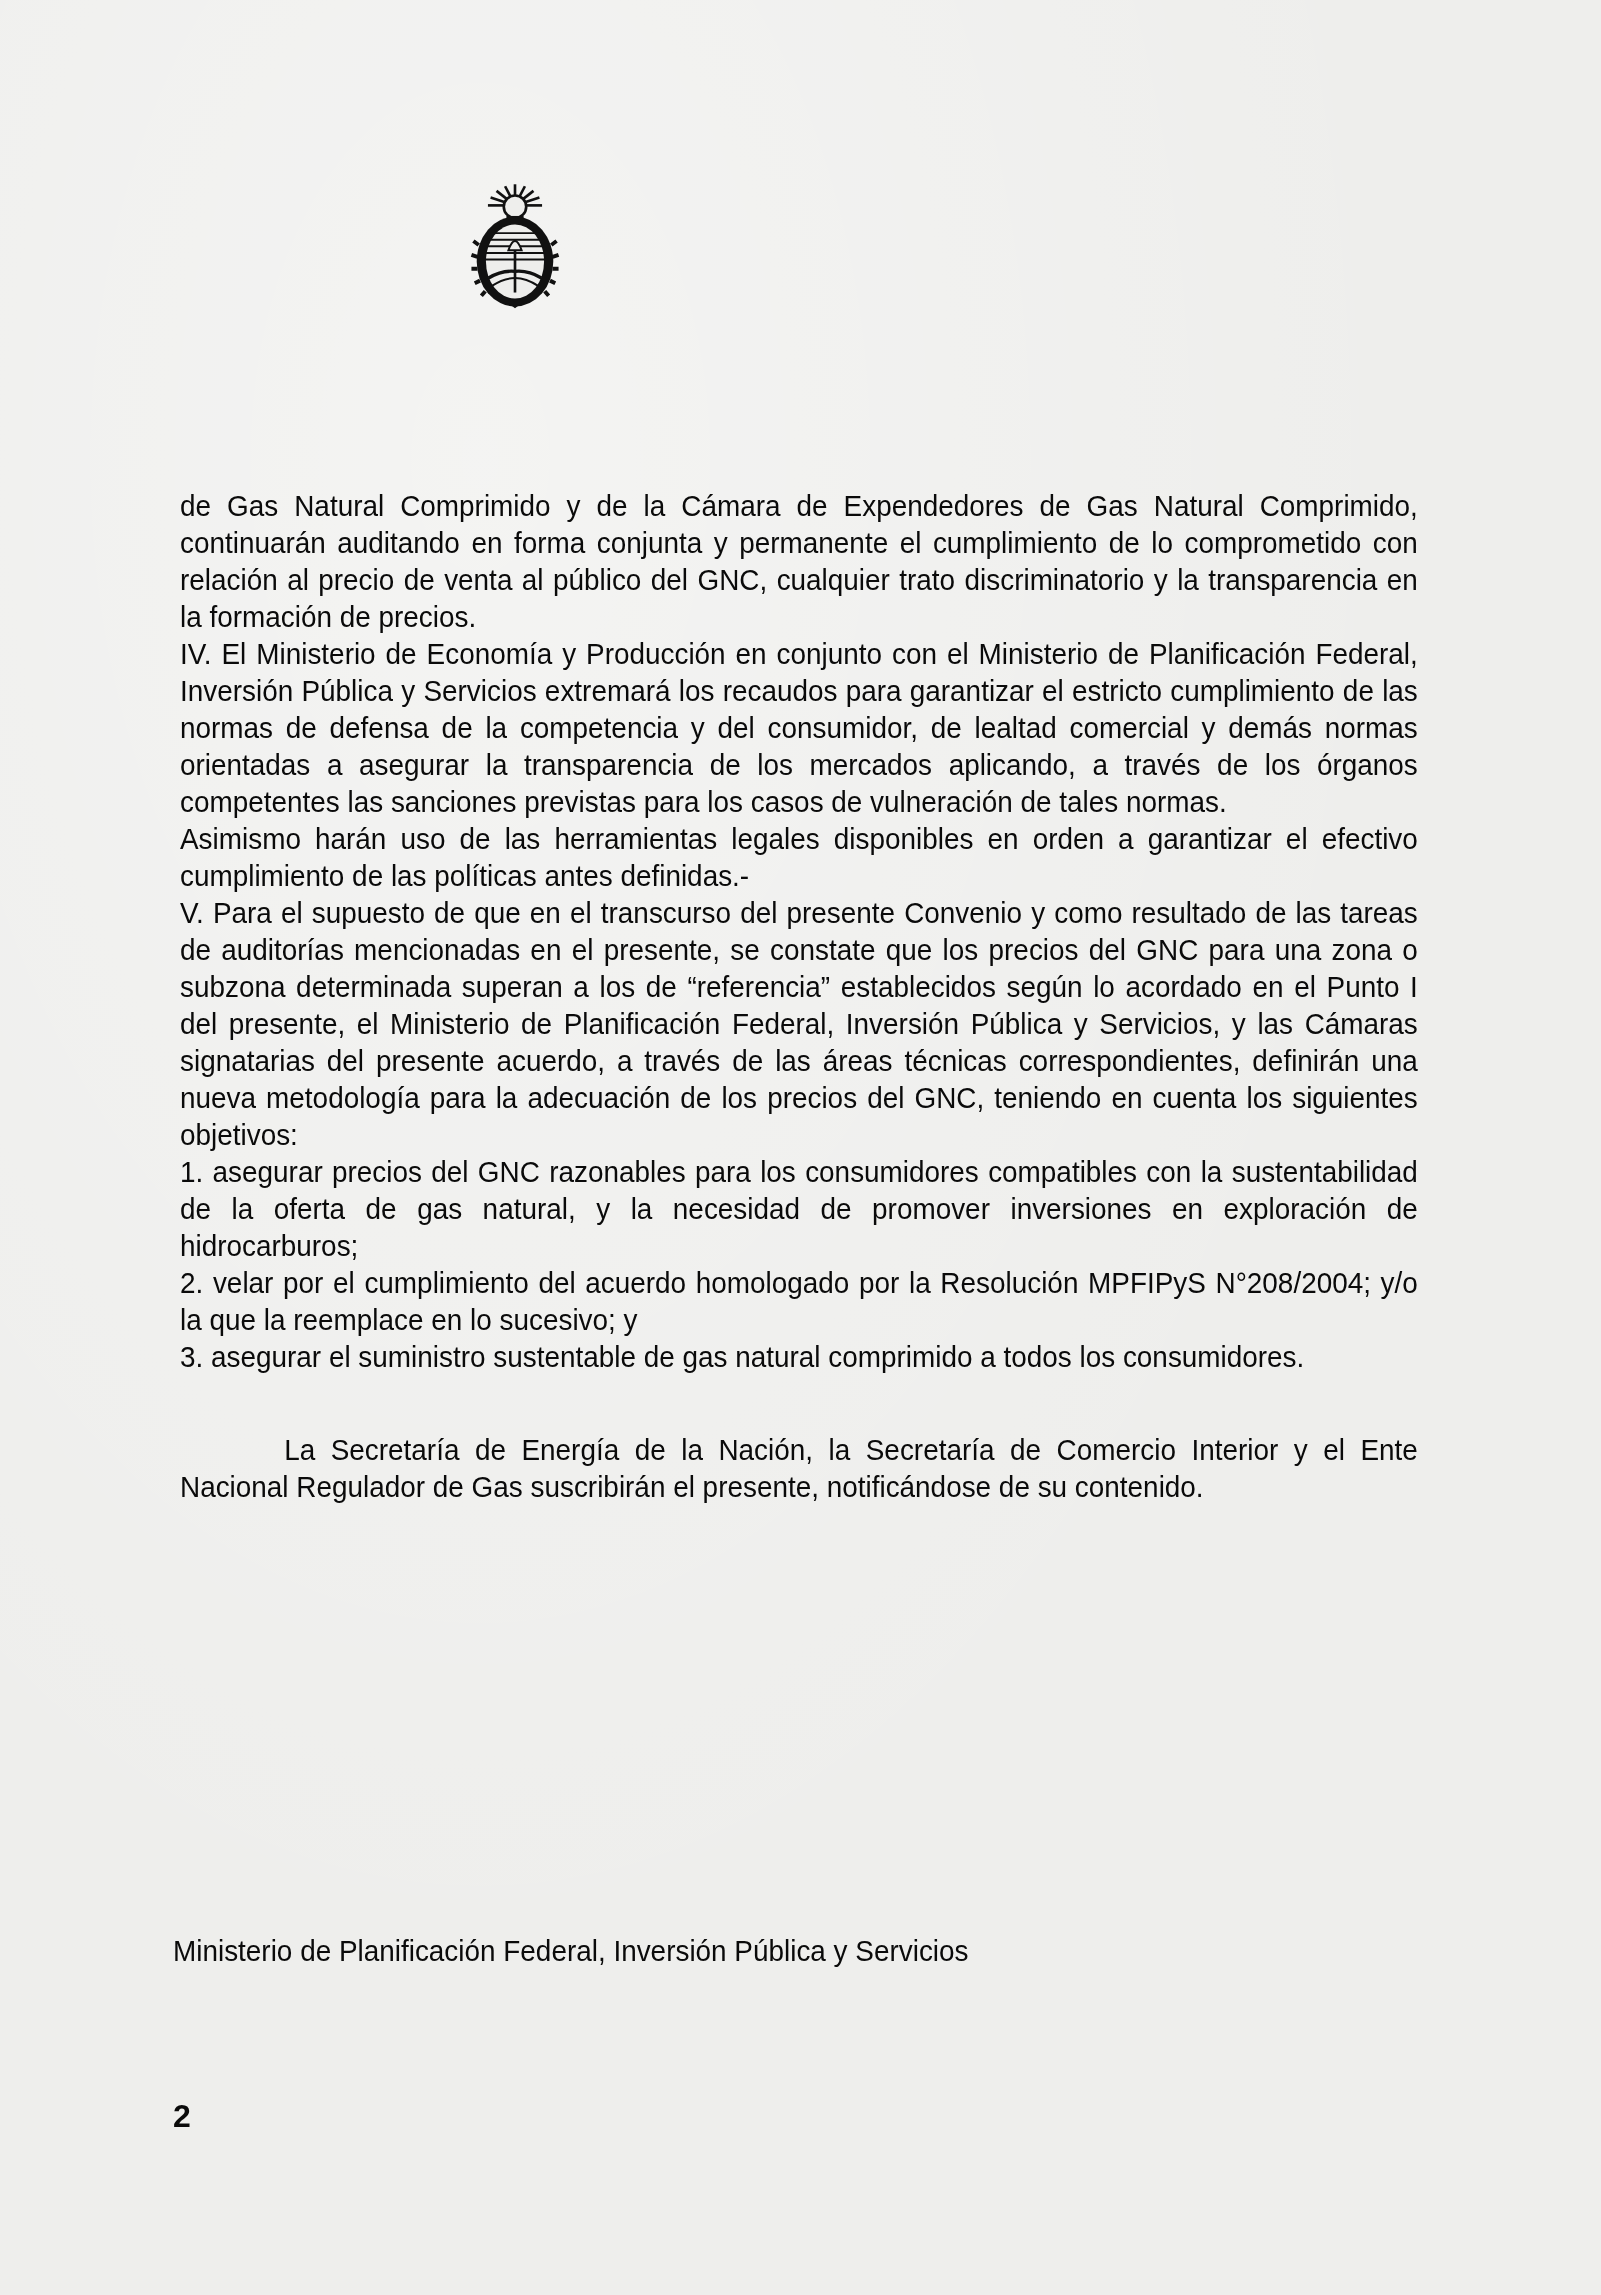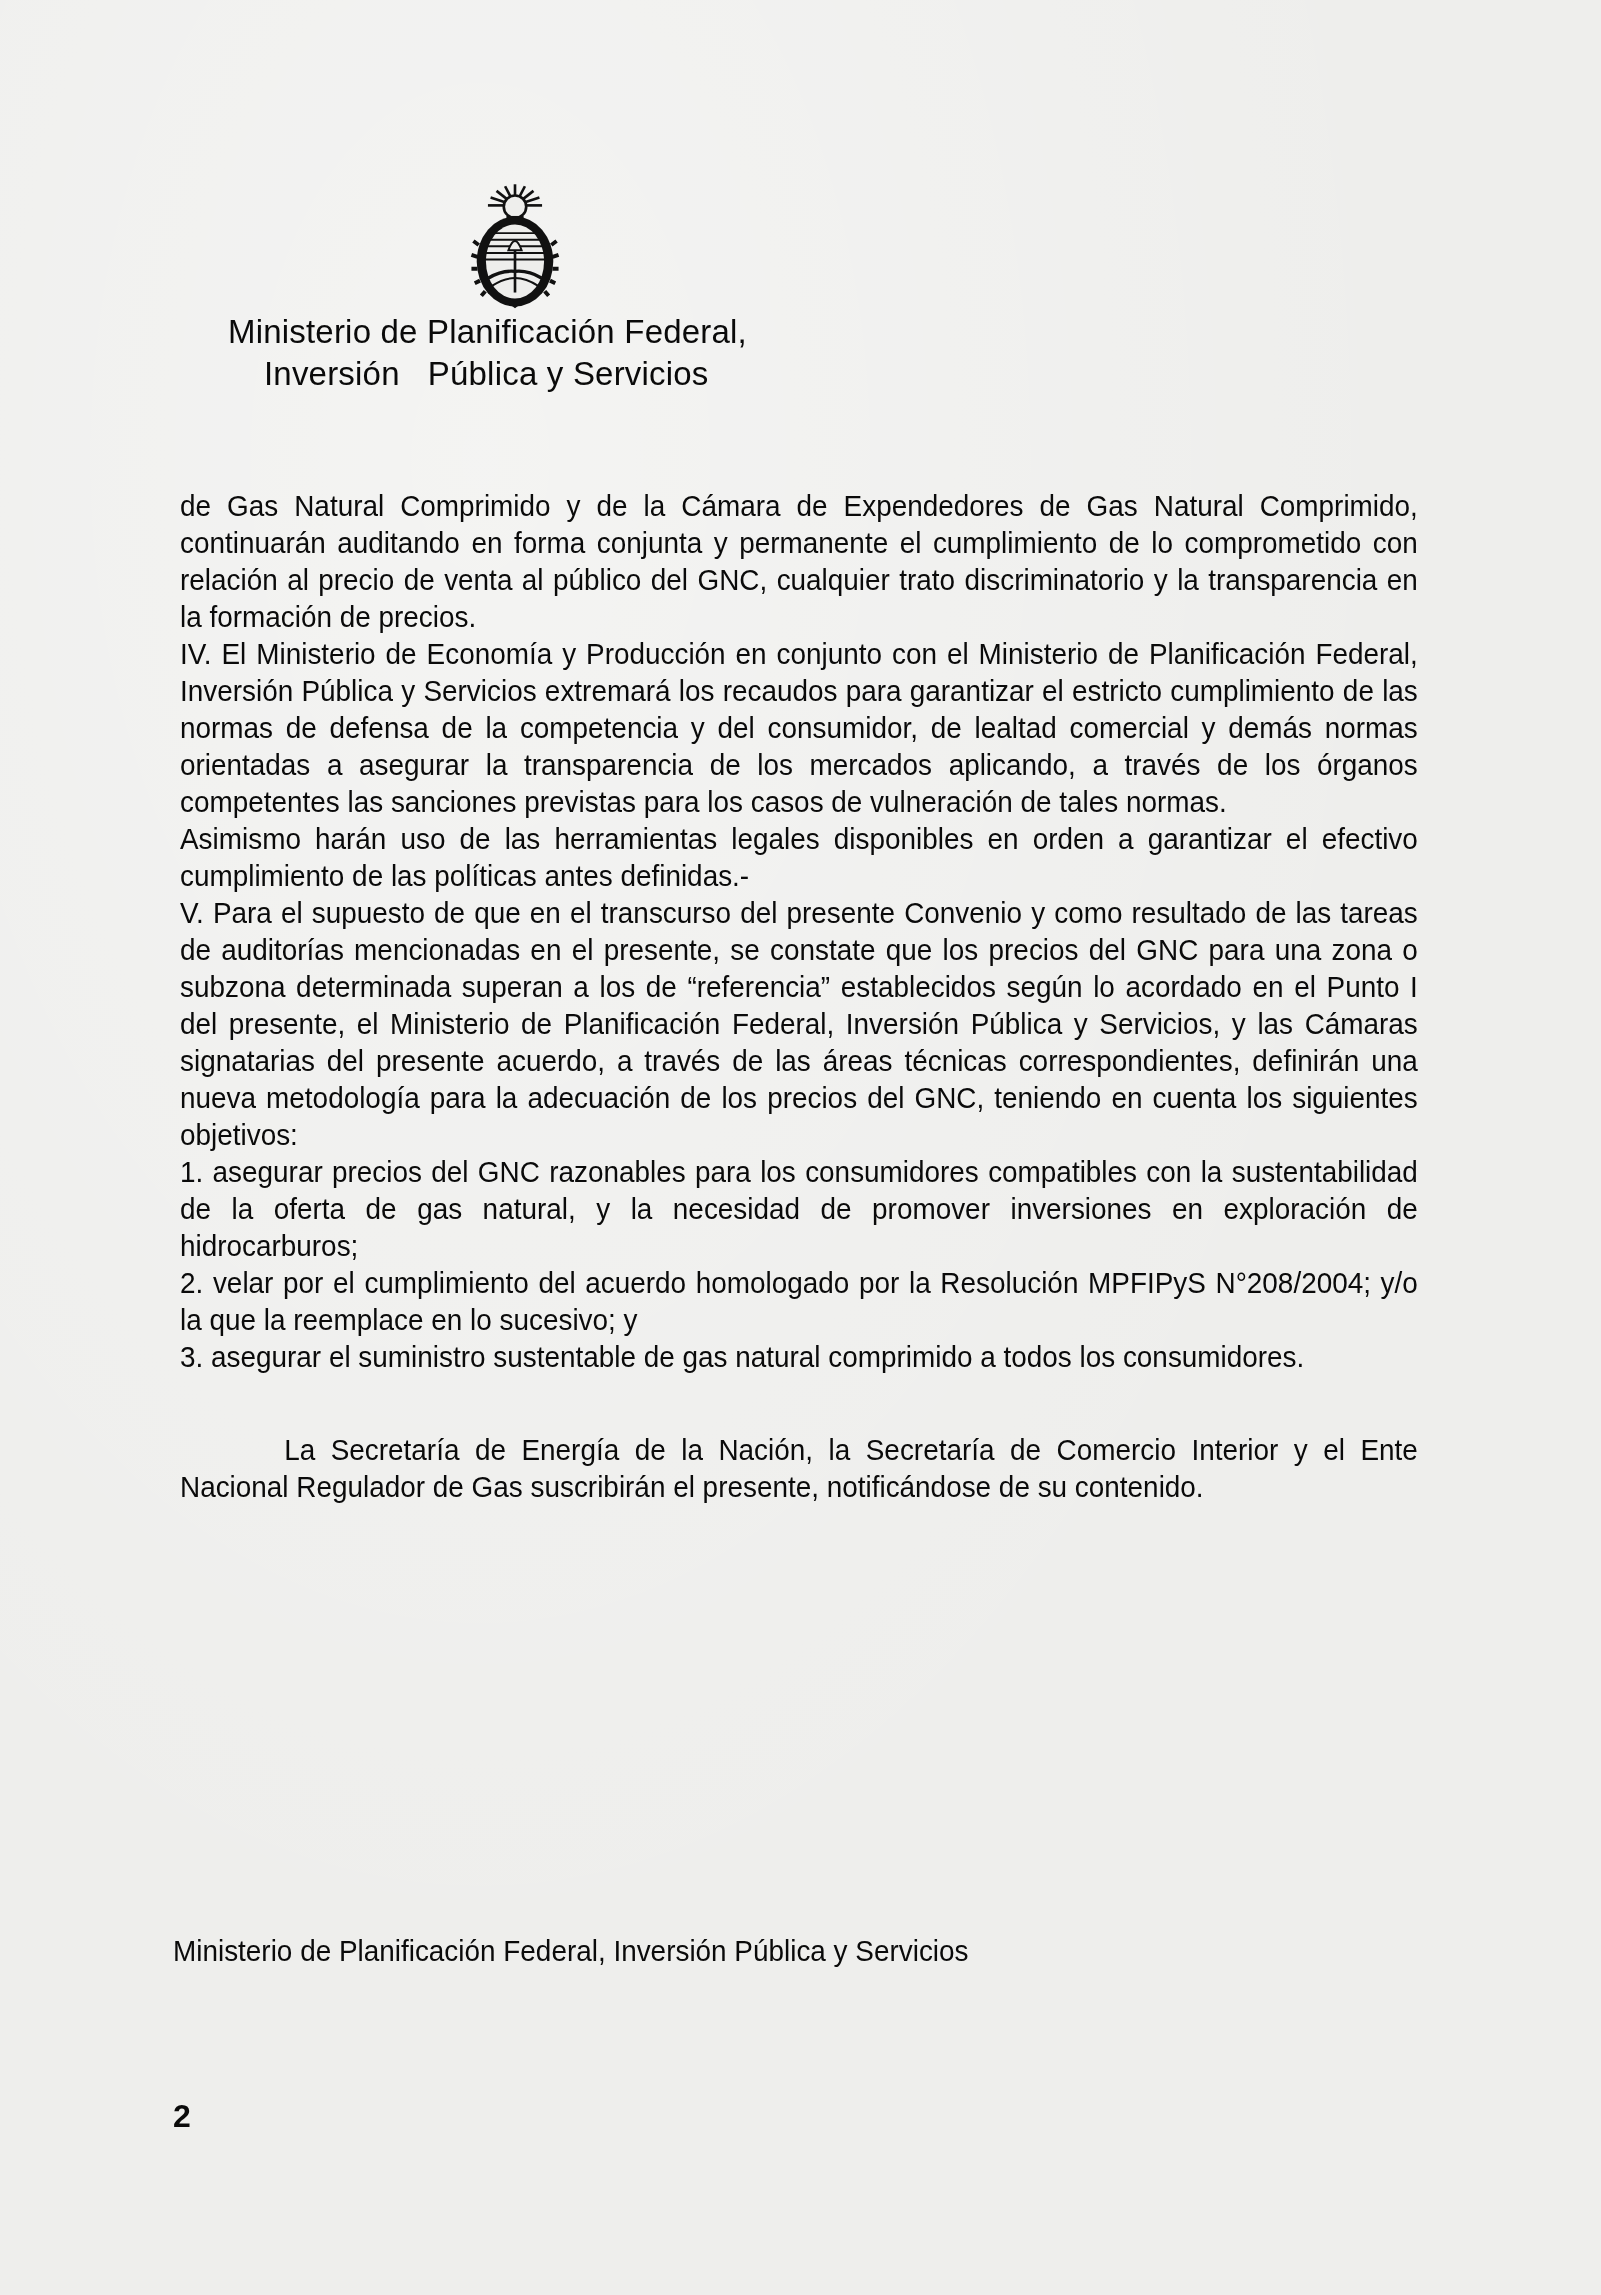--- a/index.html
+++ b/index.html
@@ -120,24 +120,20 @@
 
     <line x1="95" y1="95" x2="95" y2="172" stroke="#111" stroke-width="4"></line>
     <path d="M85 108 Q95 80 105 108 Z" fill="#eeeeec" stroke="#111" stroke-width="3"></path>
 
     <path d="M55 150 Q75 138 95 140 Q115 138 135 150" stroke="#111" stroke-width="5" fill="none"></path>
     <path d="M60 162 Q78 150 95 150 Q112 150 130 162" stroke="#111" stroke-width="3" fill="none"></path>
 
     <path d="M82 186 L95 196 L108 186 L100 182 L95 188 L90 182 Z" fill="#111"></path>
   </svg>
 
-  <div class="letterhead">
-    <span class="line1">Ministerio de Planificación Federal,</span>
-    <span class="line2" style="white-space: pre;">Inversión   Pública y Servicios</span>
-  </div>
 
   <div class="body-text">
     <p>de Gas Natural Comprimido y de la Cámara de Expendedores de Gas Natural Comprimido, continuarán auditando en forma conjunta y permanente el cumplimiento de lo comprometido con relación al precio de venta al público del GNC, cualquier trato discriminatorio y la transparencia en la formación de precios.</p>
     <p>IV. El Ministerio de Economía y Producción en conjunto con el Ministerio de Planificación Federal, Inversión Pública y Servicios extremará los recaudos para garantizar el estricto cumplimiento de las normas de defensa de la competencia y del consumidor, de lealtad comercial y demás normas orientadas a asegurar la transparencia de los mercados aplicando, a través de los órganos competentes las sanciones previstas para los casos de vulneración de tales normas.</p>
     <p>Asimismo harán uso de las herramientas legales disponibles en orden a garantizar el efectivo cumplimiento de las políticas antes definidas.-</p>
     <p>V. Para el supuesto de que en el transcurso del presente Convenio y como resultado de las tareas de auditorías mencionadas en el presente, se constate que los precios del GNC para una zona o subzona determinada superan a los de “referencia” establecidos según lo acordado en el Punto I del presente, el Ministerio de Planificación Federal, Inversión Pública y Servicios, y las Cámaras signatarias del presente acuerdo, a través de las áreas técnicas correspondientes, definirán una nueva metodología para la adecuación de los precios del GNC, teniendo en cuenta los siguientes objetivos:</p>
     <p>1. asegurar precios del GNC razonables para los consumidores compatibles con la sustentabilidad de la oferta de gas natural, y la necesidad de promover inversiones en exploración de hidrocarburos;</p>
     <p style="white-space: pre-wrap;">2. velar por el cumplimiento del acuerdo homologado por la Resolución MPFIPyS N°208/2004; y/o  la que la reemplace en lo sucesivo; y</p>
     <p>3. asegurar el suministro sustentable de gas natural comprimido a todos los consumidores.</p>
     <div class="gap-1"></div>

